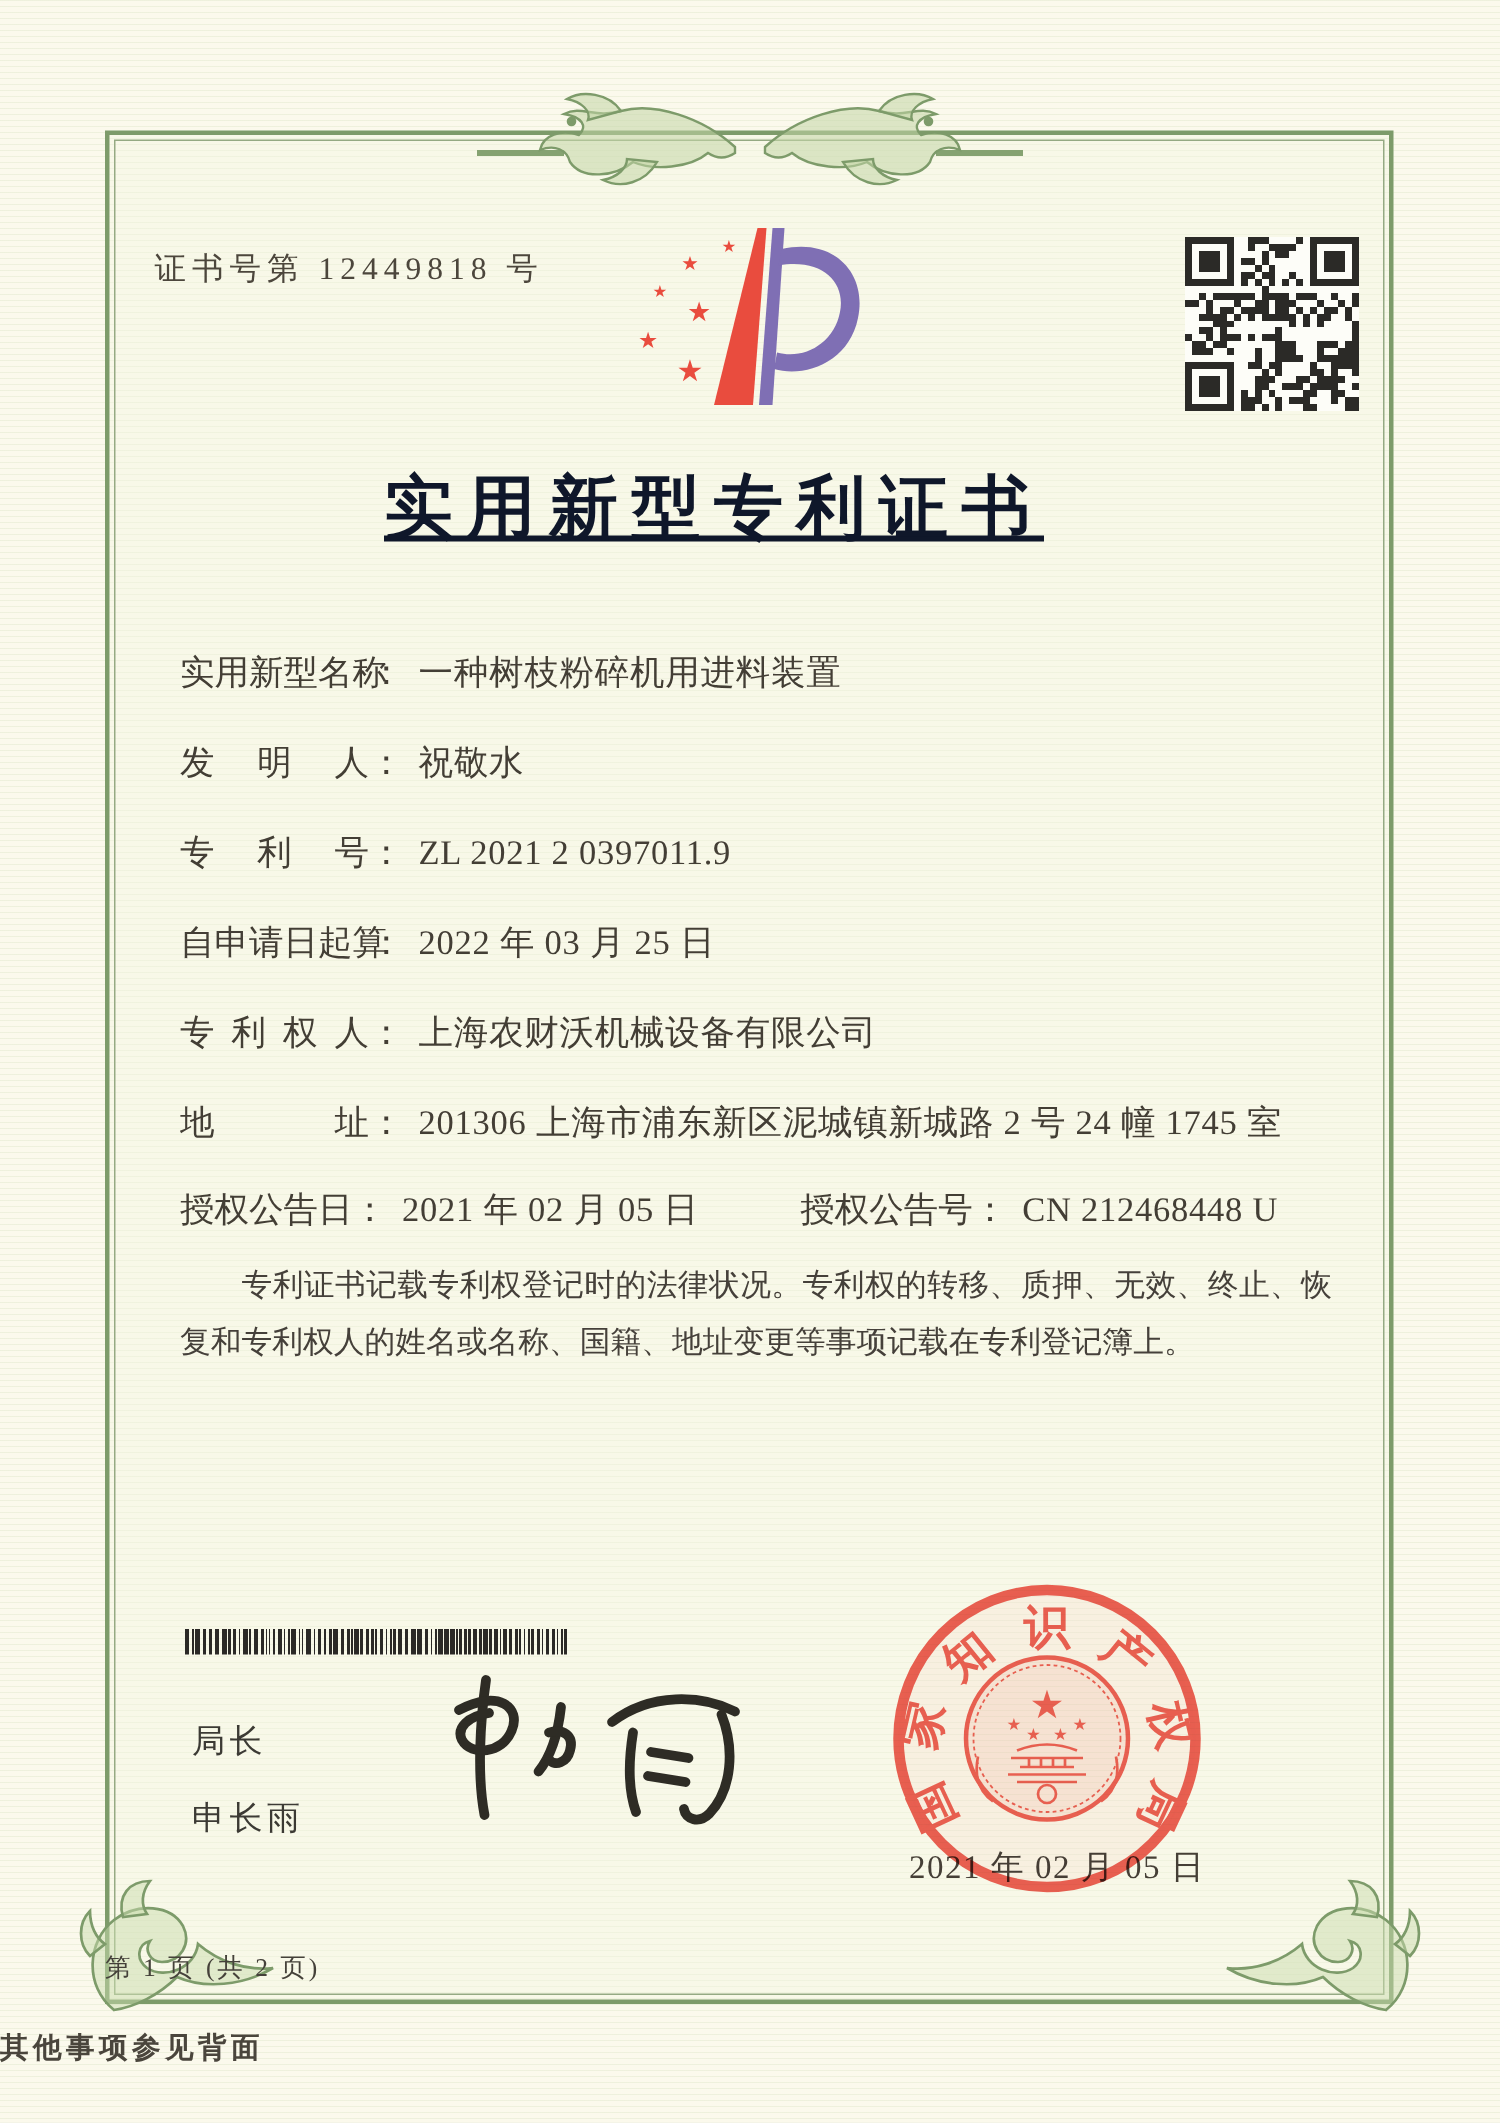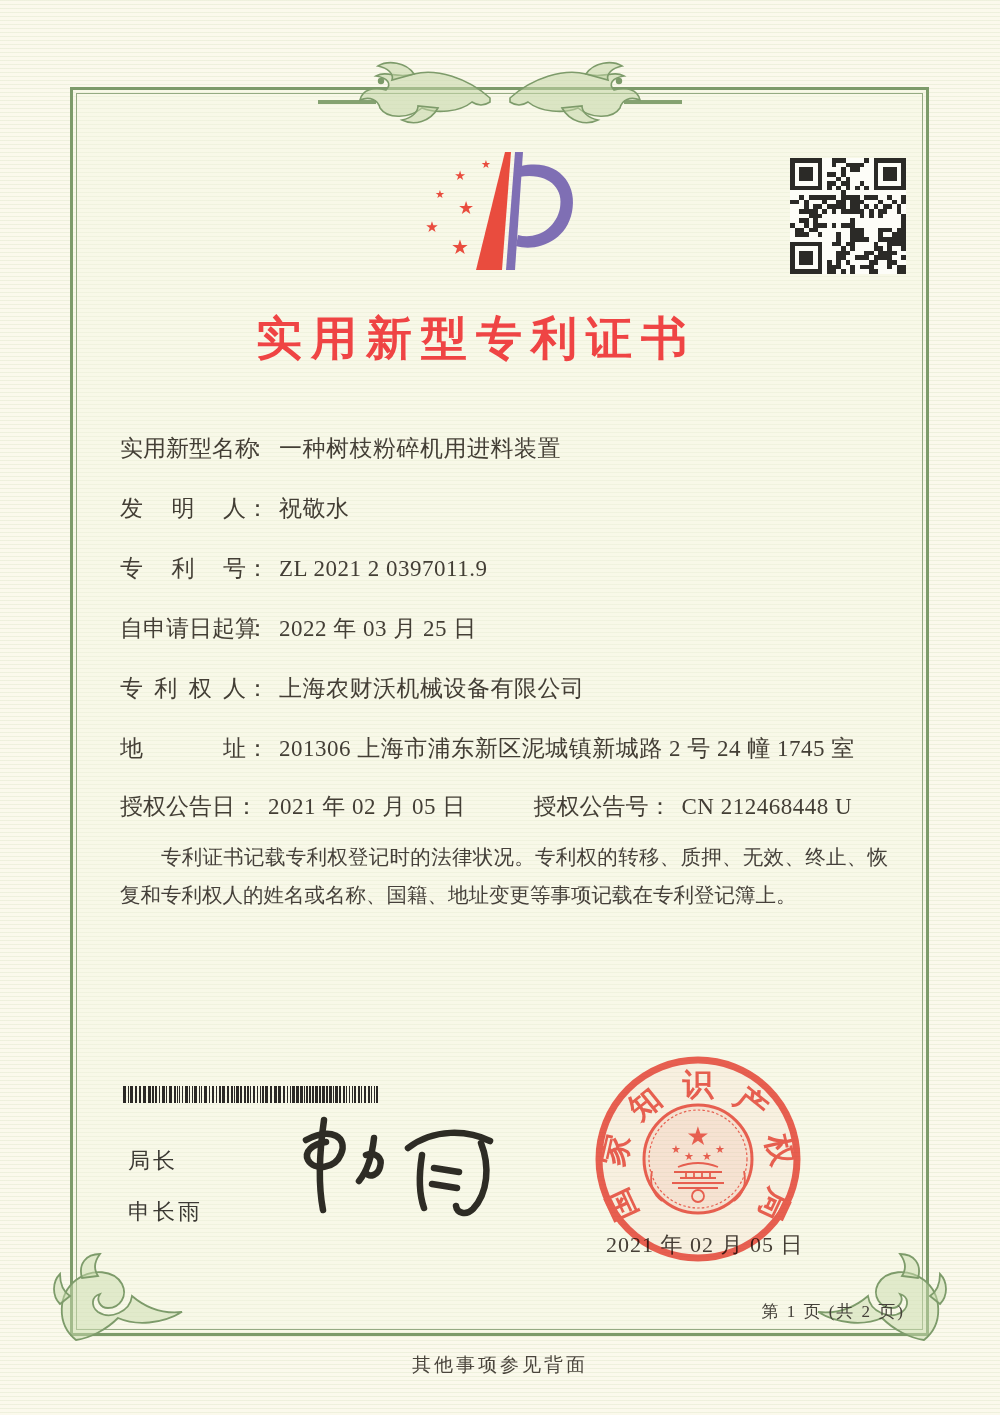--- a/index.html
+++ b/index.html
@@ -35,21 +35,21 @@
   }
   .cert-number{
     position:absolute;left:103px;top:165px;
     font-size:21px;letter-spacing:4px;color:#4c463c;
   }
   .logo{position:absolute;left:418px;top:146px;width:160px;height:140px;}
   .qr{position:absolute;left:790px;top:158px;width:116px;height:116px;background:#fdfdf8;}
   .title{
     position:absolute;left:70px;top:308px;width:812px;
     text-align:center;font-size:46px;font-weight:bold;
-    letter-spacing:9px;color:#ef4444;
+    letter-spacing:9px;color:#0f172a;text-decoration:underline;
   }
   .fields{position:absolute;left:120px;top:433px;width:770px;}
   .frow{position:absolute;left:0;white-space:nowrap;font-size:23px;color:#433e35;}
   .frow .flabel{
     display:inline-block;width:126px;
     text-align:justify;text-align-last:justify;
     vertical-align:bottom;
   }
   .frow .fcolon{display:inline-block;}
   .frow .fvalue{margin-left:10px;letter-spacing:.5px;}
@@ -69,25 +69,25 @@
   .seal-date{
     position:absolute;left:606px;top:1230px;z-index:1;
     font-size:22px;color:#453f36;letter-spacing:1px;white-space:nowrap;
   }
   .seal{
     position:absolute;left:585px;top:1046px;width:226px;height:226px;z-index:2;
     mix-blend-mode:multiply;opacity:.92;
   }
   .page-num{
     position:absolute;left:70px;top:1300px;width:835px;
-    text-align:right;font-size:17px;color:#45413a;letter-spacing:2px;
+    text-align:left;font-size:17px;color:#45413a;letter-spacing:2px;
   }
   .back-note{
     position:absolute;left:0;top:1352px;width:1000px;
-    text-align:center;font-size:19px;color:#4a453c;letter-spacing:3px;
+    font-size:19px;color:#4a453c;letter-spacing:3px;font-weight:bold;
   }
   .ornament-top{position:absolute;left:318px;top:50px;width:364px;height:90px;}
   .corner-bl{position:absolute;left:52px;top:1252px;width:132px;height:95px;}
   .corner-br{position:absolute;left:816px;top:1252px;width:132px;height:95px;transform:scaleX(-1);}
 </style>
 </head>
 <body>
 
 <div class="page">
 
@@ -115,20 +115,21 @@
     </g>
   </svg>
   <svg class="corner-br" viewBox="0 0 132 95">
     <g stroke="#7d9b6a" fill="rgba(201,219,174,.5)" stroke-width="1.8">
       <path d="M24,88 C4,72 6,42 24,28 C40,16 62,18 70,32 C76,44 68,56 56,56 C48,56 44,48 48,42 C40,44 38,54 46,60 C58,68 78,60 80,44 C94,56 112,62 130,60 C110,72 84,74 66,66 C54,78 38,86 24,88 Z"></path>
       <path d="M30,26 C26,12 34,2 48,2 C42,10 42,18 46,24 Z"></path>
       <path d="M8,52 C0,44 0,30 8,22 C8,32 12,40 18,44 Z"></path>
     </g>
   </svg>
 
+  <div class="cert-number">证书号第 12449818 号</div>
 
   <svg class="logo" viewBox="0 0 160 140">
     <g fill="#e94c3e">
       <text x="68" y="22" font-size="11" text-anchor="middle">★</text>
       <text x="42" y="34" font-size="13" text-anchor="middle">★</text>
       <text x="22" y="52" font-size="11" text-anchor="middle">★</text>
       <text x="48" y="68" font-size="18" text-anchor="middle">★</text>
       <text x="14" y="86" font-size="15" text-anchor="middle">★</text>
       <text x="42" y="108" font-size="20" text-anchor="middle">★</text>
       <polygon points="87,6 93,6 84,124 58,124"></polygon>

